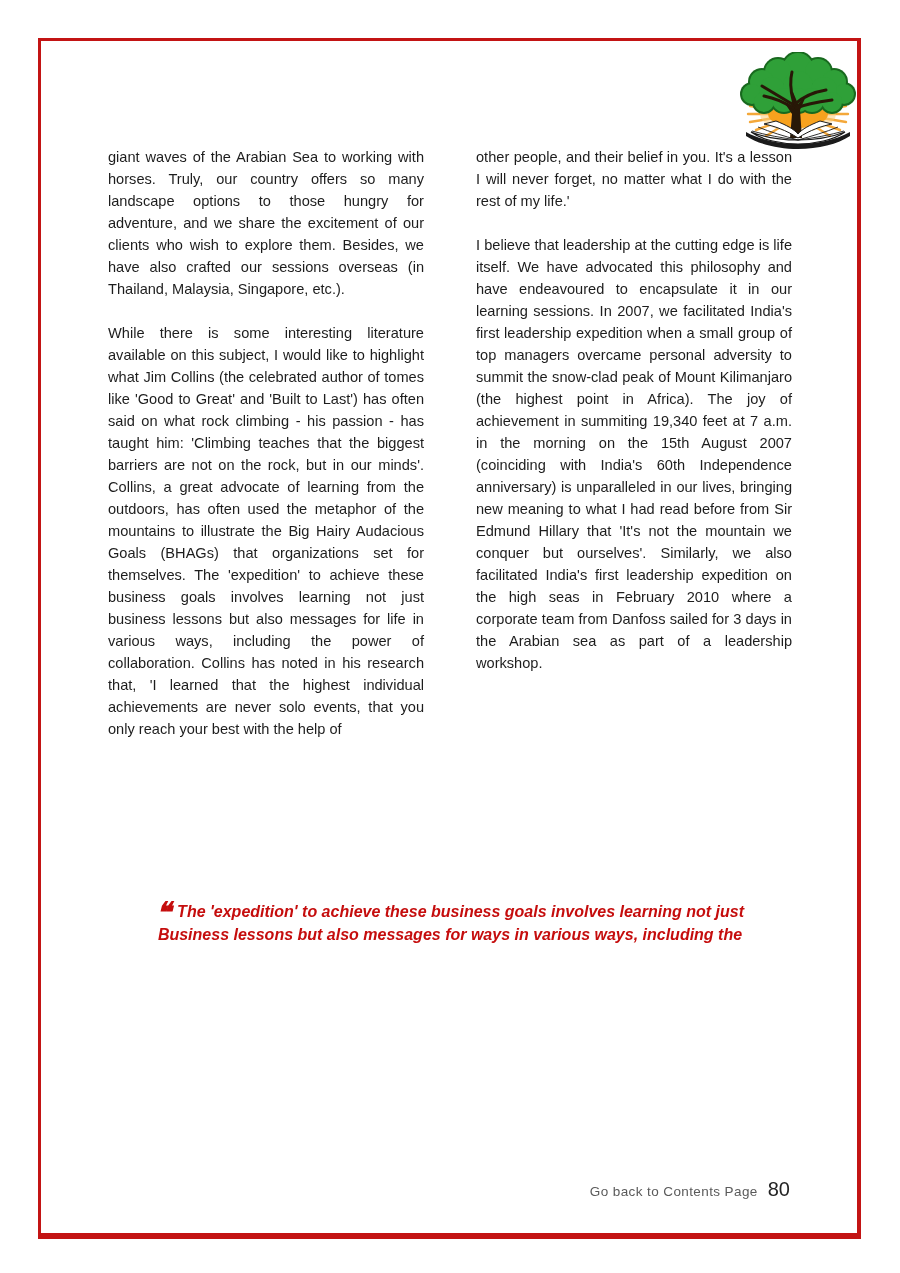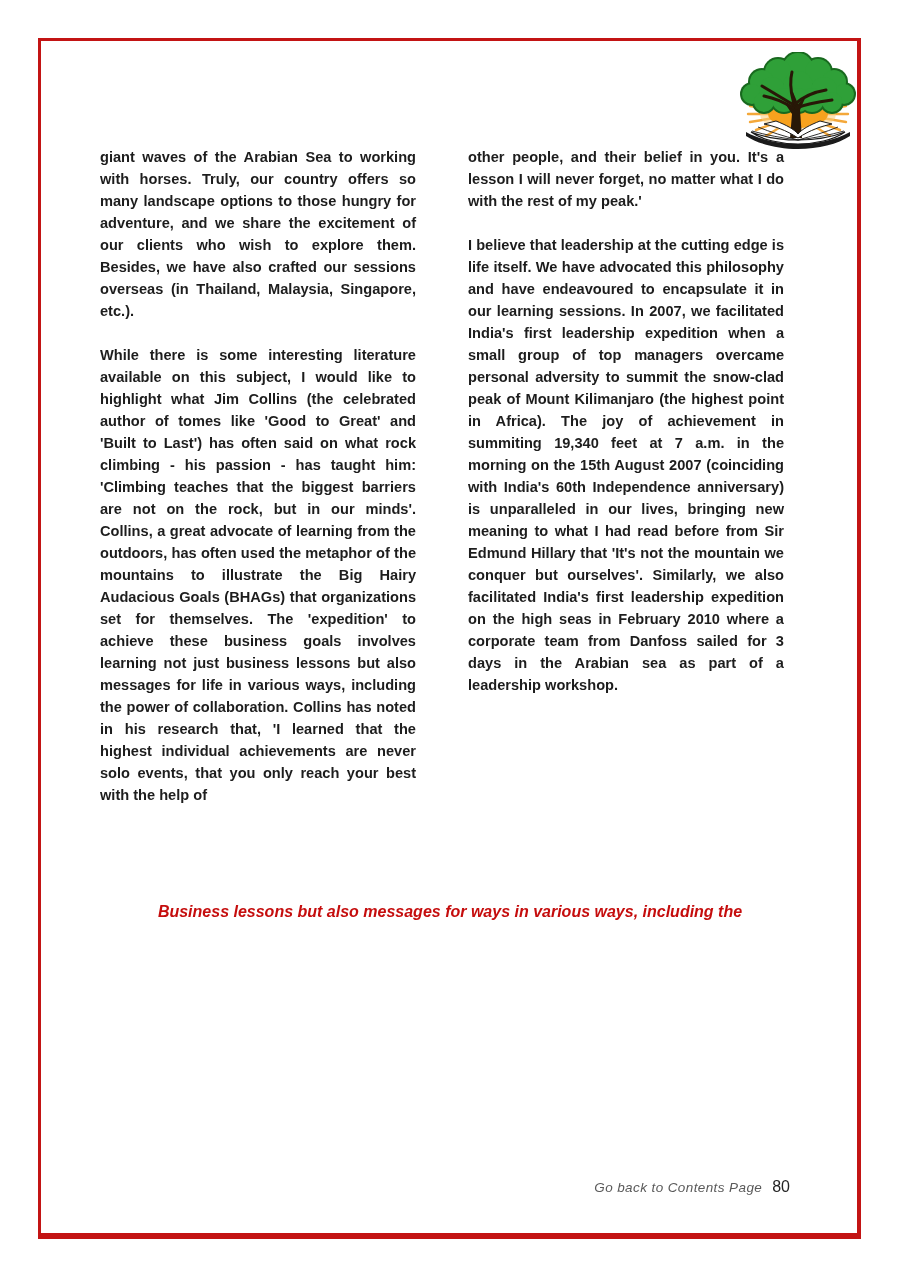--- a/index.html
+++ b/index.html
@@ -11,22 +11,22 @@
   .frame {
     position:absolute; left:38px; top:38px;
     width:816px; height:1192px;
     border:3px solid #C31414;
     border-right-width:4px;
     border-bottom-width:6px;
     pointer-events:none;
   }
   .logo { position:absolute; left:738px; top:52px; width:120px; height:102px; }
   .columns {
-    position:absolute; left:100px; top:146px; width:684px;
-    display:flex; gap:52px;font-weight:bold;
+    position:absolute; left:108px; top:146px; width:684px;
+    display:flex; gap:52px;
   }
   .col {
     width:316px; font-size:14.6px; line-height:22px;
     text-align:justify; color:#1d1d1d;
   }
   .col p { margin:0 0 22px 0; }
   .col p:last-child { margin-bottom:0; }
   .pull-quote {
     position:absolute; left:70px; top:901px; width:760px;
     text-align:center; color:#C50D0D;
@@ -39,24 +39,23 @@
   }
   .qmark.open  { margin-right:8px; }
   .qmark.close { margin-left:8px; }
   .footer {
     position:absolute; top:1178px; right:110px;
     display:flex; align-items:baseline;
   }
   .contents-link {
     color:#5a5a5a; font-size:13.5px; letter-spacing:0.4px;
     cursor:pointer;
-    font-style:italic;
   }
   .page-number {
-    color:#242424; font-size:16px; margin-left:10px;
+    color:#242424; font-size:20px; margin-left:10px;
   }
 </style>
 </head>
 <body>
 
 <div class="frame"></div>
 
 <div class="logo">
   <svg viewBox="0 0 120 102" width="120" height="102" aria-hidden="true">
 
@@ -135,25 +134,28 @@
     <path d="M60,97 C40,97 20,92 8,84 L8,80 C22,88 42,92 60,92 C78,92 98,88 112,80 L112,84 C100,92 80,97 60,97 Z" fill="#1b1b1b"></path>
   </svg>
 </div>
 
 <div class="columns">
   <div class="col">
     <p>giant waves of the Arabian Sea to working with horses. Truly, our country offers so many landscape options to those hungry for adventure, and we share the excitement of our clients who wish to explore them. Besides, we have also crafted our sessions overseas (in Thailand, Malaysia, Singapore, etc.).</p>
     <p>While there is some interesting literature available on this subject, I would like to highlight what Jim Collins (the celebrated author of tomes like 'Good to Great' and 'Built to Last') has often said on what rock climbing - his passion - has taught him: 'Climbing teaches that the biggest barriers are not on the rock, but in our minds'. Collins, a great advocate of learning from the outdoors, has often used the metaphor of the mountains to illustrate the Big Hairy Audacious Goals (BHAGs) that organizations set for themselves. The 'expedition' to achieve these business goals involves learning not just business lessons but also messages for life in various ways, including the power of collaboration. Collins has noted in his research that, 'I learned that the highest individual achievements are never solo events, that you only reach your best with the help of</p>
   </div>
   <div class="col">
-    <p>other people, and their belief in you. It's a lesson I will never forget, no matter what I do with the rest of my peak.'</p>
+    <p>other people, and their belief in you. It's a lesson I will never forget, no matter what I do with the rest of my life.'</p>
     <p>I believe that leadership at the cutting edge is life itself. We have advocated this philosophy and have endeavoured to encapsulate it in our learning sessions. In 2007, we facilitated India's first leadership expedition when a small group of top managers overcame personal adversity to summit the snow-clad peak of Mount Kilimanjaro (the highest point in Africa). The joy of achievement in summiting 19,340 feet at 7 a.m. in the morning on the 15th August 2007 (coinciding with India's 60th Independence anniversary) is unparalleled in our lives, bringing new meaning to what I had read before from Sir Edmund Hillary that 'It's not the mountain we conquer but ourselves'. Similarly, we also facilitated India's first leadership expedition on the high seas in February 2010 where a corporate team from Danfoss sailed for 3 days in the Arabian sea as part of a leadership workshop.</p>
   </div>
 </div>
 
 <div class="pull-quote">
+  <div>
+    <span class="qmark open">❝</span><span>The 'expedition' to achieve these business goals involves learning not just</span>
+  </div>
   <div>Business lessons but also messages for ways in various ways, including the</div>
 </div>
 
 <div class="footer">
   <span class="contents-link">Go back to Contents Page</span>
   <span class="page-number">80</span>
 </div>
 
 </body></html>

